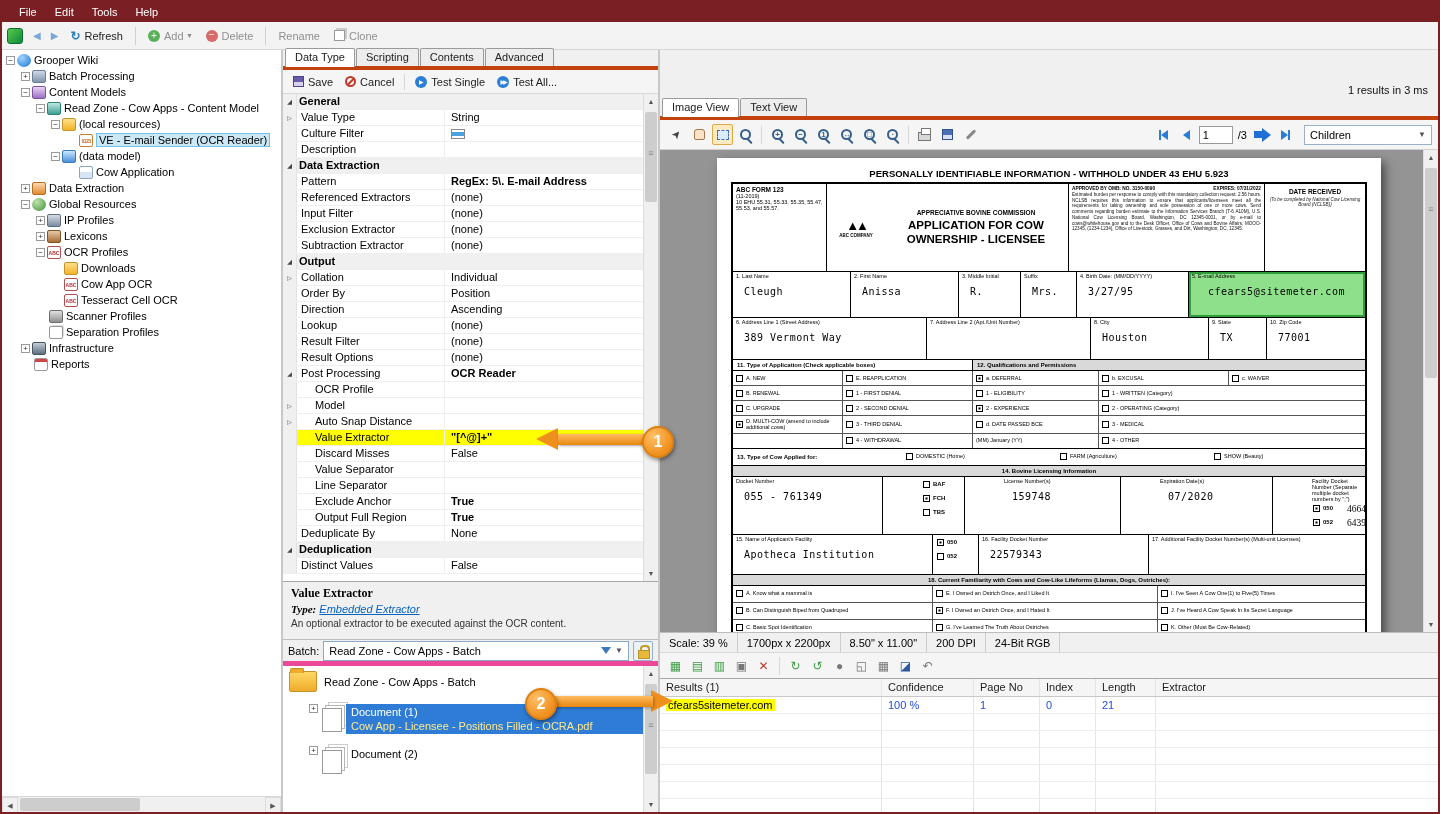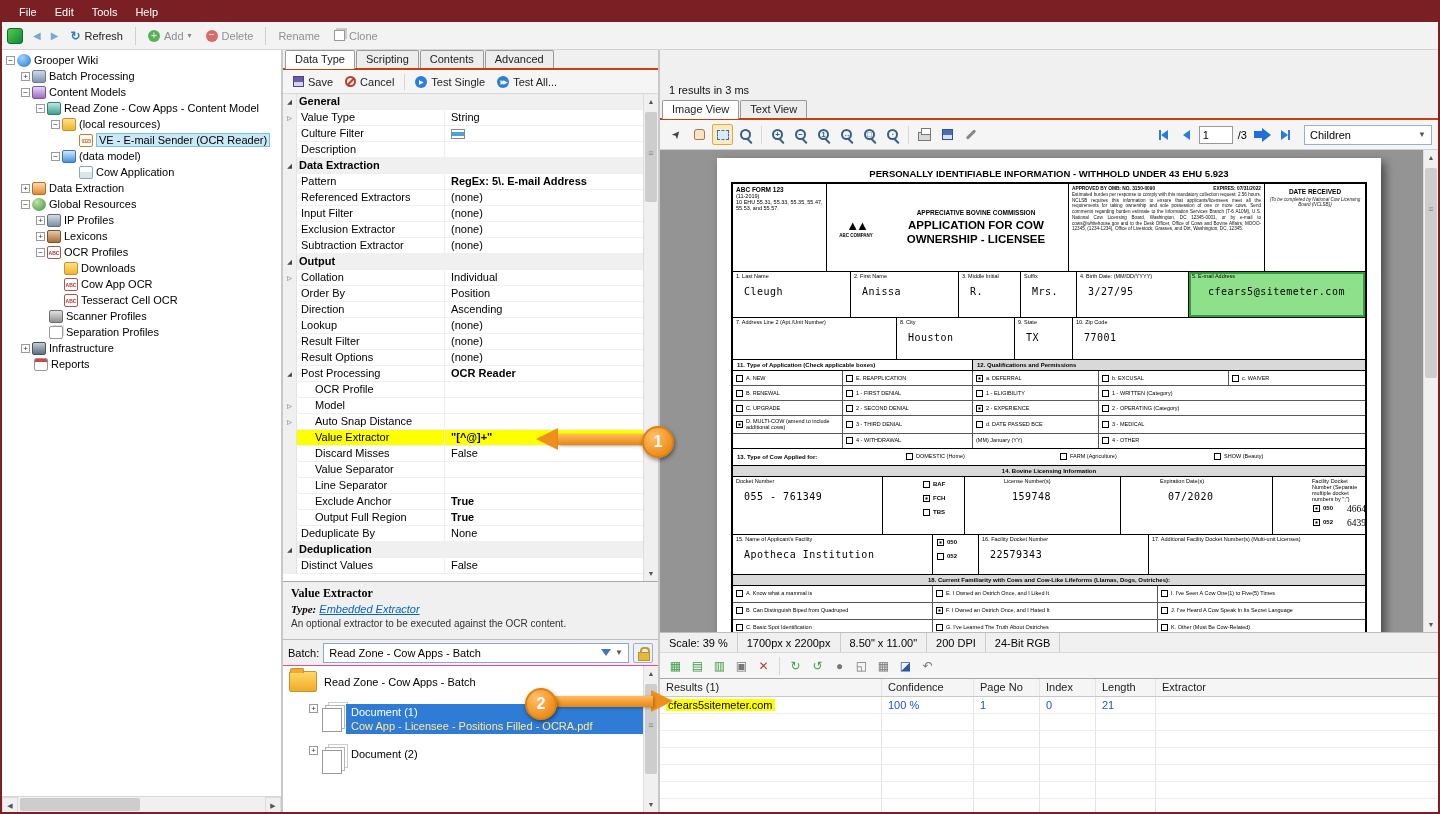--- a/index.html
+++ b/index.html
@@ -55,21 +55,21 @@
   .ti-infra   { background:linear-gradient(#c2ccd6,#5f6f7f); border:1px solid #47545f; }
   .ti-report  { background:#fff; border:1px solid #9a9a9a; box-shadow:inset 0 3px 0 #d04545; }
   .tree-label { font-size:11px; }
   .hscrollbar { height:16px; flex:none; background:#f0f0f0; border-top:1px solid #d8d8d8; display:flex; align-items:center; }
   .sb-btn { width:16px; height:16px; font-size:7px; color:#555; text-align:center; line-height:16px; background:#f0f0f0; border:1px solid #dcdcdc; }
   .sb-track { flex:1; height:16px; position:relative; }
   .sb-thumb { position:absolute; left:2px; top:1px; height:13px; width:120px; background:#cdcdcd; border-radius:2px; }
 
   
   .center-panel { width:377px; flex:none; display:flex; flex-direction:column; border-right:2px solid #c8c8c8; background:#f0f0f0; }
-  .tabs { display:flex; align-items:flex-end; height:20px; background:#f0f0f0; padding-left:2px; border-bottom:2px solid #c2410c; flex:none; }
+  .tabs { display:flex; align-items:flex-end; height:20px; background:#f0f0f0; padding-left:2px; border-bottom:4px solid #c2410c; flex:none; }
   .tab { padding:2px 9px 3px; font-size:11px; border:1px solid #9a9a9a; border-bottom:none; background:#ededed; margin-right:1px; border-radius:2px 2px 0 0; color:#222; }
   .tab.active { background:#fff; position:relative; top:1px; padding-bottom:4px; }
   .actionbar { height:24px; background:#f5f5f5; border-bottom:1px solid #d8d8d8; display:flex; align-items:center; gap:2px; padding:0 5px; flex:none; }
   .ab-btn { display:flex; align-items:center; gap:4px; padding:2px 5px; font-size:11px; color:#222; }
   .ab-sep { width:1px; height:16px; background:#d5d5d5; margin:0 3px; }
   .ic-save { width:11px; height:11px; background:#6a5aa8; border:1px solid #4f4387; box-shadow:inset 0 -4px 0 #d8d2ee; }
   .ic-cancel { width:11px; height:11px; border:2px solid #c0392b; border-radius:50%; position:relative; }
   .ic-cancel::after { content:""; position:absolute; left:-1px; top:3px; width:9px; height:2px; background:#c0392b; transform:rotate(-45deg); }
   .ic-play, .ic-play2 { width:12px; height:12px; border-radius:50%; background:#2c7fd6; color:#fff; font-size:6px; line-height:12px; text-align:center; }
   .ic-play::before { content:"▶"; }
@@ -93,21 +93,21 @@
   .vs-thumb::after { content:"≡"; display:block; text-align:center; color:#8a8a8a; font-size:9px; margin-top:36px; }
   .vs-down { position:absolute; bottom:0; left:0; right:0; }
 
   .descbox { height:58px; flex:none; background:#f0f0f0; border-bottom:1px solid #bdbdbd; padding:4px 8px; overflow:hidden; }
   .desc-title { font-weight:bold; font-size:12px; font-family:"Liberation Serif", serif; }
   .desc-type { font-size:11px; margin-top:2px; font-style:italic; }
   .desc-type-label { font-weight:bold; font-family:"Liberation Serif", serif; }
   .desc-link { color:#0563c1; text-decoration:underline;text-align:right; }
   .desc-text { font-size:10px; margin-top:3px; color:#333; }
 
-  .batchbar { height:26px; flex:none; display:flex; align-items:center; gap:4px; background:#f0f0f0; padding:0 5px; border-bottom:1px solid #ec4899; }
+  .batchbar { height:26px; flex:none; display:flex; align-items:center; gap:4px; background:#f0f0f0; padding:0 5px; border-bottom:5px solid #ec4899; }
   .batch-label { font-size:11px; }
   .batch-select { flex:1; height:20px; background:#fff; border:1px solid #8aa8c8; display:flex; align-items:center; padding:0 5px; gap:4px; font-size:11px; }
   .batch-select .grow { flex:1; }
   .funnel { width:0; height:0; border-left:5px solid transparent; border-right:5px solid transparent; border-top:7px solid #3d78b8; }
   .dd-caret { color:#555; font-size:8px; }
   .lockbtn { width:20px; height:20px; border:1px solid #9ab0c8; background:#eaf2fb; border-radius:2px; position:relative; }
   .lockbtn::before { content:""; position:absolute; left:6px; top:3px; width:6px; height:5px; border:2px solid #c89a28; border-bottom:none; border-radius:4px 4px 0 0; }
   .lockbtn::after { content:""; position:absolute; left:4px; top:8px; width:10px; height:7px; background:#e8b83a; border:1px solid #b8922a; }
 
   .batchtree { flex:1; background:#fff; position:relative; overflow:hidden; }
@@ -117,21 +117,21 @@
   .bt-root-label { font-size:11px; }
   .bt-doc { display:flex; align-items:flex-start; gap:4px; margin:10px 2px 0 26px; }
   .bt-doc.d2 { margin-top:12px; }
   .pages { width:20px; height:24px; flex:none; background:#fff; border:1px solid #9a9a9a; box-shadow:3px -3px 0 -1px #fff, 3px -3px 0 0 #b5b5b5, 6px -6px 0 -1px #fff, 6px -6px 0 0 #cccccc; margin-top:4px; }
   .bt-text { display:flex; flex-direction:column; font-size:11px; padding:2px 5px; }
   .bt-text.sel { background:#2e7cd6; color:#fff; flex:1; }
   .bt-sub { color:#ffe98e; margin-top:2px; }
 
   
   .right-panel { flex:1; display:flex; flex-direction:column; background:#f0f0f0; min-width:0; }
-  .right-summary { height:50px; flex:none; display:flex; align-items:flex-end; justify-content:flex-start; padding:0 10px 4px 9px; font-size:11px; color:#111; }
+  .right-summary { height:50px; flex:none; display:flex; align-items:flex-end; justify-content:flex-end; padding:0 10px 4px 9px; font-size:11px; color:#111; }
   .imgtoolbar { height:30px; flex:none; background:#f5f5f5; border-bottom:1px solid #cfcfcf; display:flex; align-items:center; gap:2px; padding:0 6px; }
   .itb { width:21px; height:21px; display:flex; align-items:center; justify-content:center; border:1px solid transparent; border-radius:2px; position:relative; }
   .itb.pressed { background:#fdeac0; border-color:#e0a948; }
   .ic-pointer::before { content:"➤"; display:inline-block; transform:rotate(-50deg); color:#444; font-size:11px; }
   .ic-hand { width:11px; height:11px; background:#f8e3c8; border:1px solid #a8784a; border-radius:3px 3px 2px 2px; }
   .ic-region { width:12px; height:10px; border:1px dashed #3a6fae; background:#dbeafc; }
   .lens { position:relative; width:11px; height:11px; border:2px solid #355f8a; border-radius:50%; }
   .lens::after { content:""; position:absolute; right:-4px; bottom:-4px; width:7px; height:2px; background:#355f8a; transform:rotate(45deg); border-radius:1px; }
   .lens span { position:absolute; left:0; top:-1px; width:7px; text-align:center; font-size:8px; font-weight:bold; color:#355f8a; line-height:9px; }
   .ic-print { width:13px; height:9px; background:#d8d8d8; border:1px solid #777; margin-top:3px; }
@@ -769,20 +769,24 @@
                   <div class="fl">4.  Birth Date:  (MM/DD/YYYY)</div>
                   <div class="fv">3/27/95</div>
                 </div>
               <div class="ff ffill email">
                   <div class="fl">5.  E-mail Address</div>
                   <div class="fv">cfears5@sitemeter.com</div>
                 </div>
             </div>
 
             <div class="f-r f-fields2">
+              <div class="ff w194">
+                  <div class="fl">6.  Address Line 1 (Street Address)</div>
+                  <div class="fv">389 Vermont Way</div>
+                </div>
               <div class="ff w164">
                   <div class="fl">7.  Address Line 2 (Apt./Unit Number)</div>
                   <div class="fv"></div>
                 </div>
               <div class="ff w118">
                   <div class="fl">8.  City</div>
                   <div class="fv">Houston</div>
                 </div>
               <div class="ff w58">
                   <div class="fl">9.  State</div>

